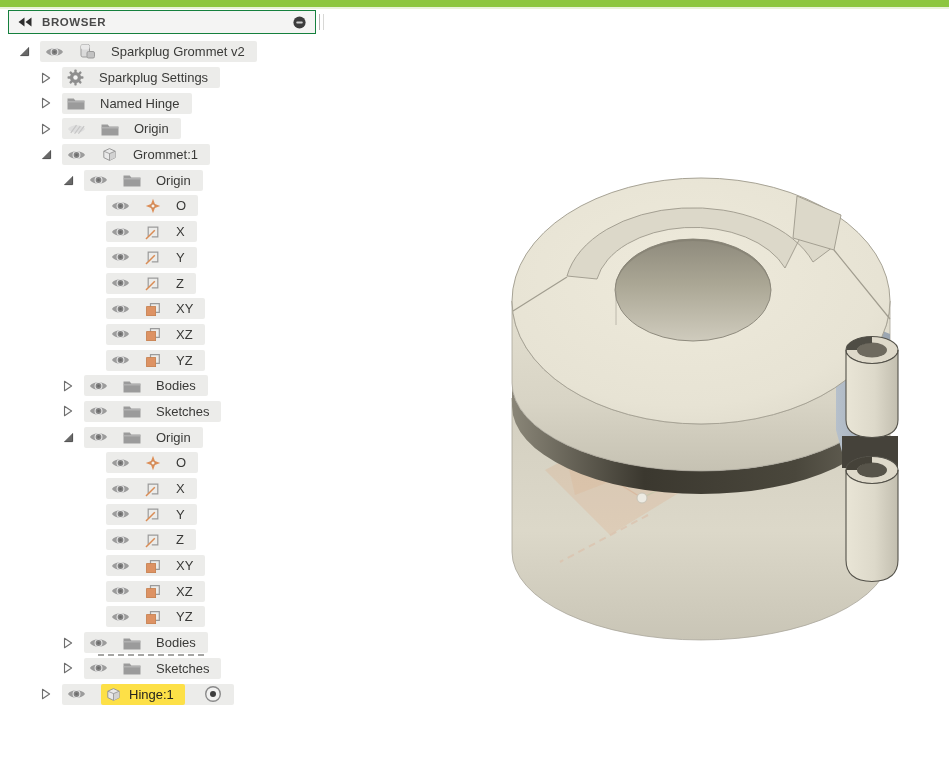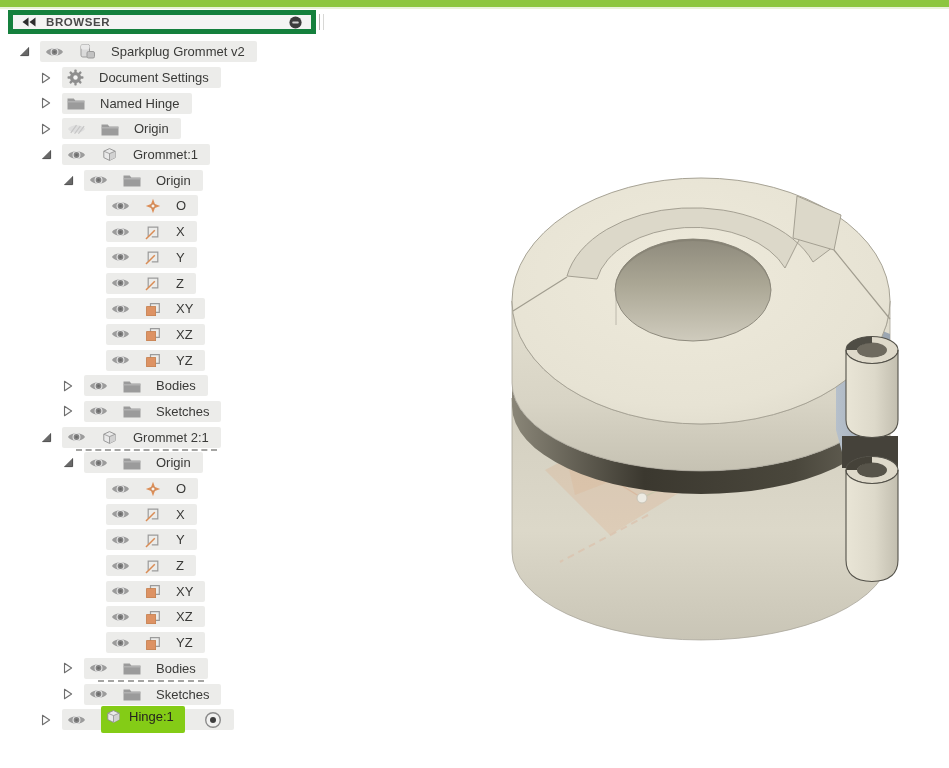--- a/index.html
+++ b/index.html
@@ -8,21 +8,21 @@
     background:#ffffff;
     font-family:"Liberation Sans", sans-serif;
     -webkit-font-smoothing:antialiased;
   }
   .accent-bar{position:absolute;left:0;top:0;width:949px;height:7px;background:#8dc63f;}
   .accent-bar-sub{position:absolute;left:0;top:7px;width:949px;height:2px;background:#e9f2da;}
 
   
   .browser-header{
     position:absolute;left:8px;top:10px;width:308px;height:24px;
-    background:#f4f4f3;border:5px solid #15803d;
+    background:#f4f4f3;border:1px solid #15803d;
     display:flex;align-items:center;box-sizing:border-box;padding:0 8px;
   }
   .browser-title{
     font-size:11.5px;font-weight:bold;color:#4a4a4a;letter-spacing:.6px;margin-left:9px;
   }
   .header-spacer{flex:1;}
   .panel-handle{
     position:absolute;left:319px;top:14px;width:3px;height:16px;
     border-left:1px solid #b5b5b3;border-right:1px solid #d8d8d6;
   }
@@ -32,22 +32,22 @@
   .chip{
     display:inline-flex;align-items:center;gap:15px;height:21px;
     background:#ececea;border-radius:2px;padding:0 12px 0 5px;position:relative;
   }
   .chip.underline::after{
     content:"";position:absolute;left:14px;right:4px;bottom:-3px;
     border-bottom:2px dashed #a5a5a3;
   }
   .tlabel{font-size:13px;color:#3a3a38;white-space:nowrap;}
   .sel-block{
-    display:inline-flex;align-items:center;gap:7px;background:#84cc16;
-    border-radius:2px;padding:2px 11px 8px 4px;
+    display:inline-flex;align-items:center;gap:7px;background:#fde047;
+    border-radius:2px;padding:2px 11px 2px 4px;
   }
   .sel-block .tlabel{color:#26241f;}
   .ticon{display:inline-flex;flex:none;}
   .eyeslot{display:inline-flex;flex:none;width:19px;justify-content:center;}
 
   
   .viewport-svg{position:absolute;left:0;top:0;pointer-events:auto;}
 </style>
 </head>
 <body>
@@ -212,21 +212,21 @@
               <rect x="6.9" y="0.5" width="2.2" height="4" rx="0.7" transform="rotate(135 8 8)"></rect>
               <rect x="6.9" y="0.5" width="2.2" height="4" rx="0.7" transform="rotate(180 8 8)"></rect>
               <rect x="6.9" y="0.5" width="2.2" height="4" rx="0.7" transform="rotate(225 8 8)"></rect>
               <rect x="6.9" y="0.5" width="2.2" height="4" rx="0.7" transform="rotate(270 8 8)"></rect>
               <rect x="6.9" y="0.5" width="2.2" height="4" rx="0.7" transform="rotate(315 8 8)"></rect>
               <circle cx="8" cy="8" r="5.2"></circle>
             </g>
             <circle cx="8" cy="8" r="2.1" fill="#f4f4f4"></circle>
           </svg>
         </span>
-        <span class="tlabel">Document Settings</span>
+        <span class="tlabel">Sparkplug Settings</span>
       </span>
     </div>
     <div class="trow" style="padding-left: 40px;">
       <span class="exp">
         <svg viewBox="0 0 10 12" width="10" height="12">
           <path d="M1.5,1.3 L8.6,6 L1.5,10.7 Z" fill="#fcfcfc" stroke="#6e6e6e" stroke-width="1.1" stroke-linejoin="round"></path>
         </svg>
       </span>
       <span class="chip">
         <span class="ticon">
@@ -479,45 +479,20 @@
             <circle cx="10" cy="6" r="1.3" fill="#6a6a6a"></circle>
           </svg>
         </span>
         <span class="ticon">
           <svg viewBox="0 0 18 14" width="18" height="14">
             <path d="M0.5,13.5 L0.5,2.5 L6.7,2.5 L8.3,4.5 L17.5,4.5 L17.5,13.5 Z" fill="#9b9b9b"></path>
             <path d="M0.5,5.8 L17.5,5.8" stroke="#b9b9b9" stroke-width="1.1"></path>
           </svg>
         </span>
         <span class="tlabel">Sketches</span>
-      </span>
-    </div>
-    <div class="trow" style="padding-left: 40px;">
-      <span class="exp">
-        <svg viewBox="0 0 11 11" width="11" height="11">
-          <path d="M9.6,1.4 L9.6,9.6 L1.4,9.6 Z" fill="#696969" stroke="#4d4d4d" stroke-width="1" stroke-linejoin="round"></path>
-          <path d="M9.6,1.4 L1.4,9.6" stroke="#adadad" stroke-width="0.8"></path>
-        </svg>
-      </span>
-      <span class="chip underline">
-        <span class="eyeslot ticon">
-          <svg viewBox="0 0 20 12" width="19" height="12">
-            <path d="M1,6 C4,0.8 16,0.8 19,6 C16,11.2 4,11.2 1,6 Z" fill="#9c9c9c"></path>
-            <circle cx="10" cy="6" r="3.6" fill="#848484" stroke="#e9e9e9" stroke-width="1.1"></circle>
-            <circle cx="10" cy="6" r="1.3" fill="#6a6a6a"></circle>
-          </svg>
-        </span>
-        <span class="ticon">
-          <svg viewBox="0 0 17 17" width="17" height="17">
-            <path d="M2.8,5.2 L8.5,2.6 L14.2,5.2 L14.2,11.6 L8.5,14.4 L2.8,11.6 Z" fill="#e9e9e9" stroke="#909090" stroke-width="0.9" stroke-linejoin="round"></path>
-            <path d="M8.5,7.6 L14.2,5.2 L14.2,11.6 L8.5,14.4 Z" fill="#d2d2d2"></path>
-            <path d="M2.8,5.2 L8.5,7.6 L14.2,5.2 M8.5,7.6 L8.5,14.4" fill="none" stroke="#909090" stroke-width="0.8"></path>
-          </svg>
-        </span>
-        <span class="tlabel">Grommet 2:1</span>
       </span>
     </div>
     <div class="trow" style="padding-left: 62px;">
       <span class="exp">
         <svg viewBox="0 0 11 11" width="11" height="11">
           <path d="M9.6,1.4 L9.6,9.6 L1.4,9.6 Z" fill="#696969" stroke="#4d4d4d" stroke-width="1" stroke-linejoin="round"></path>
           <path d="M9.6,1.4 L1.4,9.6" stroke="#adadad" stroke-width="0.8"></path>
         </svg>
       </span>
       <span class="chip">

